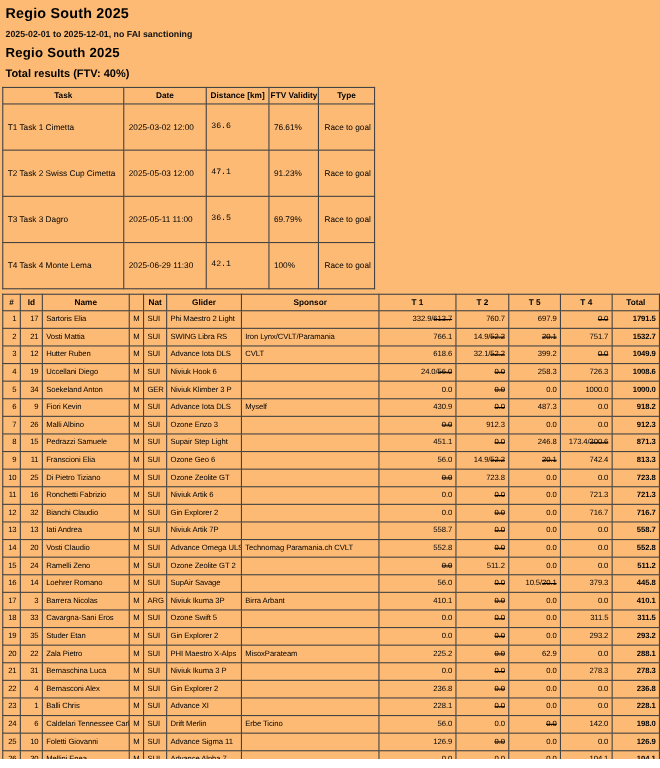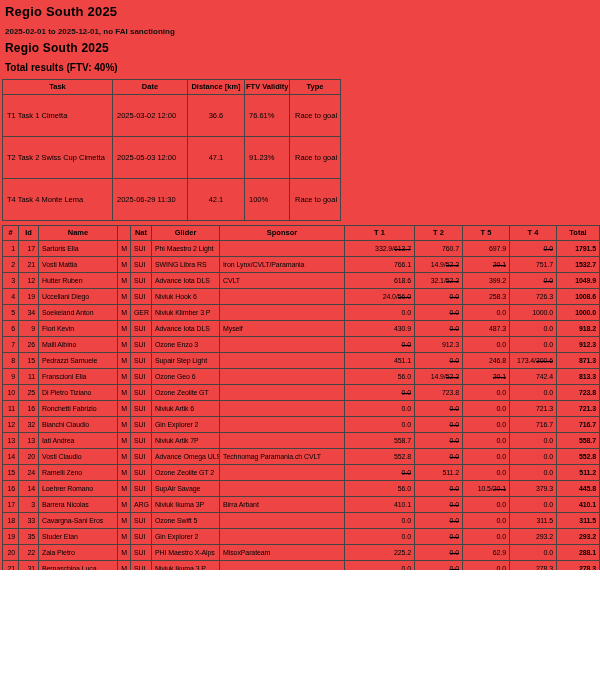--- a/index.html
+++ b/index.html
@@ -1,19 +1,19 @@
 <!DOCTYPE html>
 <html><head>
 <meta charset="utf-8">
 <style>
   * { box-sizing: border-box; }
   html, body { margin: 0; padding: 0; background: #ffffff; }
   .page {
-    width: 600px; height: 570px; overflow: hidden;
-    background: #ef4444; color: #000000;
+    width: 600px; height: 690px; overflow: hidden;
+    background: #fdba74; color: #000000;
     font-family: "Liberation Sans", sans-serif;
     padding: 4px 0 0 2px;
   }
   h1 { font-size: 13px; line-height: 15px; margin: 0 0 8px 3px; font-weight: bold; letter-spacing: .2px; }
   h2 { font-size: 12px; line-height: 14px; margin: 4px 0 7px 3px; font-weight: bold; letter-spacing: .2px; }
   h3 { font-size: 10px; line-height: 12px; margin: 0 0 5px 3px; font-weight: bold; }
   .subtitle { font-size: 8px; line-height: 10px; margin: 0 0 4px 3px; color: #111111; font-weight: bold; }
   .status { margin-bottom: 8px; }
 
   .tbl { border-collapse: collapse; table-layout: fixed; }
@@ -23,21 +23,21 @@
   
   .task-table { width: 338px; margin-bottom: 4px; font-size: 7.5px; }
   .task-table td { padding: 16px 4px; line-height: 9px; }
   .task-table col.tc0 { width: 110px; }
   .task-table col.tc1 { width: 75px; }
   .task-table col.tc2 { width: 57px; }
   .task-table col.tc3 { width: 45px; }
   .task-table col.tc4 { width: 51px; }
   .task-table td:nth-child(1) { text-align: left; }
   .task-table td:nth-child(2) { text-align: left; }
-  .task-table td:nth-child(3) { text-align: center; }
+  .task-table td:nth-child(3) { text-align: left; font-family: Liberation Mono, monospace; }
   .task-table td:nth-child(4) { }
   .task-table td:nth-child(5) { text-align: left; padding-left: 5px; }
 
   
   .results-table { width: 597px; font-size: 7px; }
   .results-table td { padding: 2px 3px; line-height: 11px; letter-spacing: -0.1px; }
   .results-table col.rc0  { width: 16px; }
   .results-table col.rc1  { width: 20px; }
   .results-table col.rc2  { width: 79px; }
   .results-table col.rc3  { width: 13px; }
@@ -98,20 +98,27 @@
           <td><span>2025-03-02 12:00</span></td>
           <td><span>36.6</span></td>
           <td><span>76.61%</span></td>
           <td><span>Race to goal</span></td>
         </tr>
         <tr>
           <td><span>T2 Task 2 Swiss Cup Cimetta</span></td>
           <td><span>2025-05-03 12:00</span></td>
           <td><span>47.1</span></td>
           <td><span>91.23%</span></td>
+          <td><span>Race to goal</span></td>
+        </tr>
+        <tr>
+          <td><span>T3 Task 3 Dagro</span></td>
+          <td><span>2025-05-11 11:00</span></td>
+          <td><span>36.5</span></td>
+          <td><span>69.79%</span></td>
           <td><span>Race to goal</span></td>
         </tr>
         <tr>
           <td><span>T4 Task 4 Monte Lema</span></td>
           <td><span>2025-06-29 11:30</span></td>
           <td><span>42.1</span></td>
           <td><span>100%</span></td>
           <td><span>Race to goal</span></td>
         </tr>
       </tbody>

